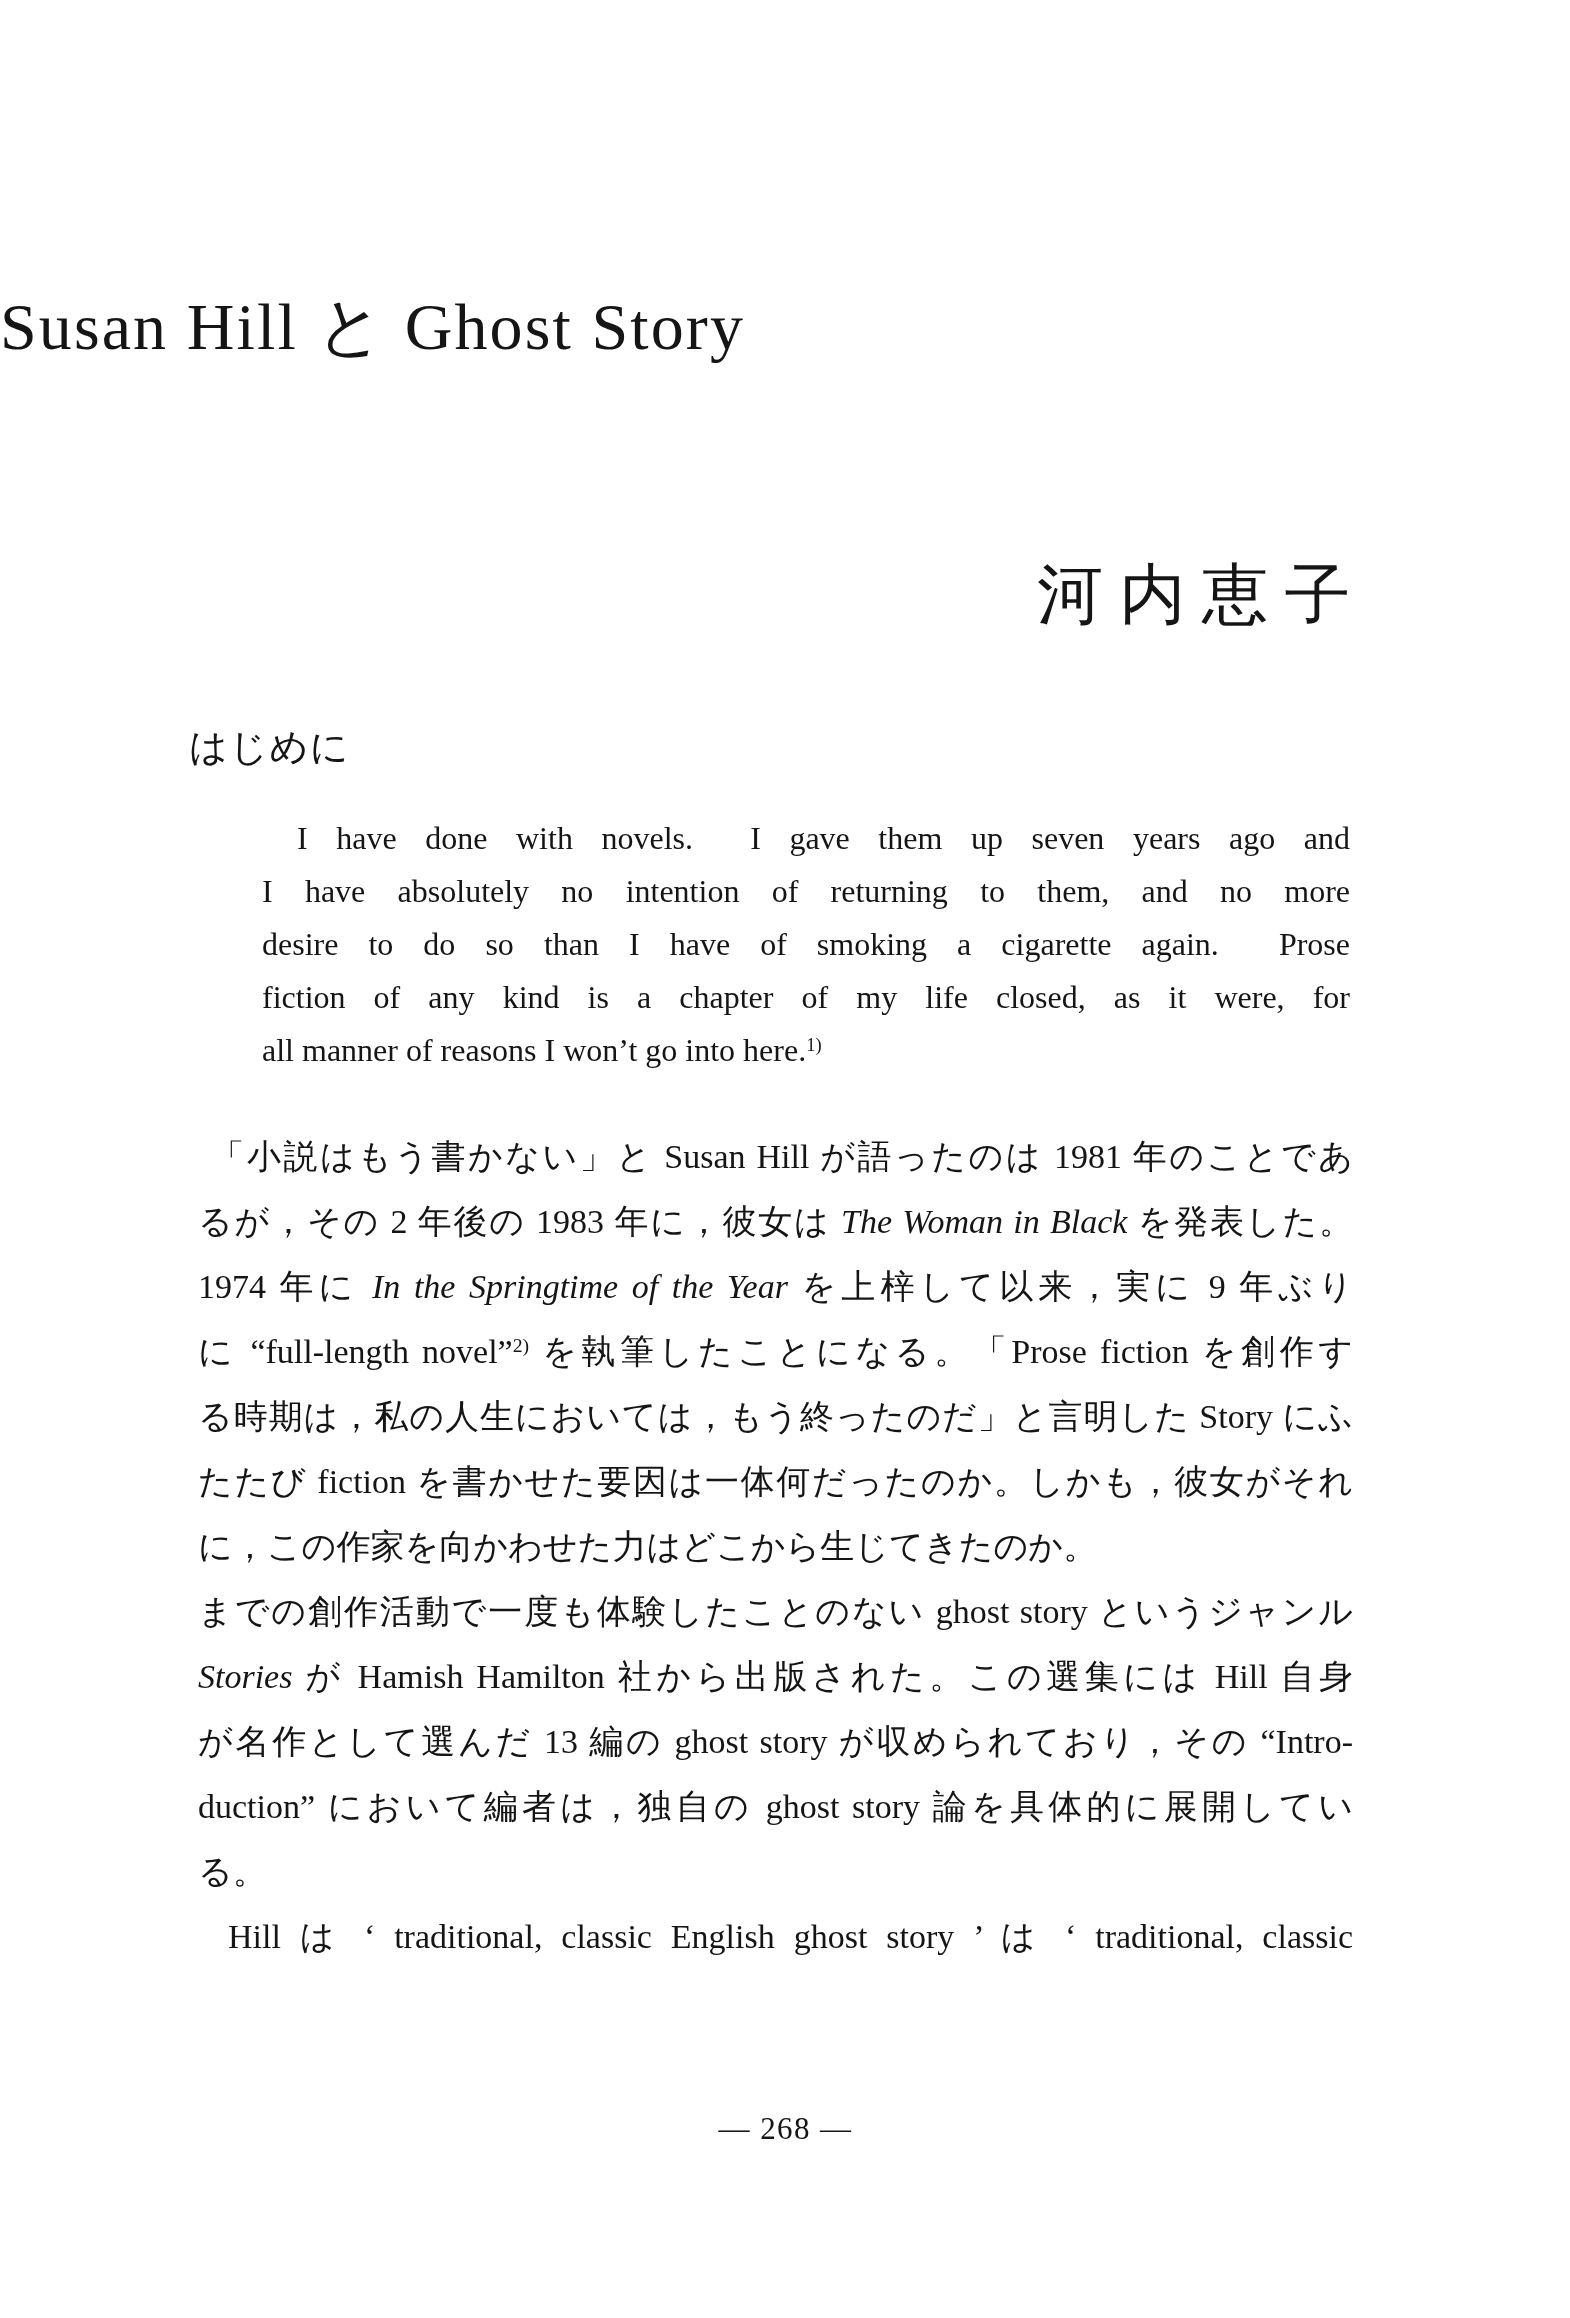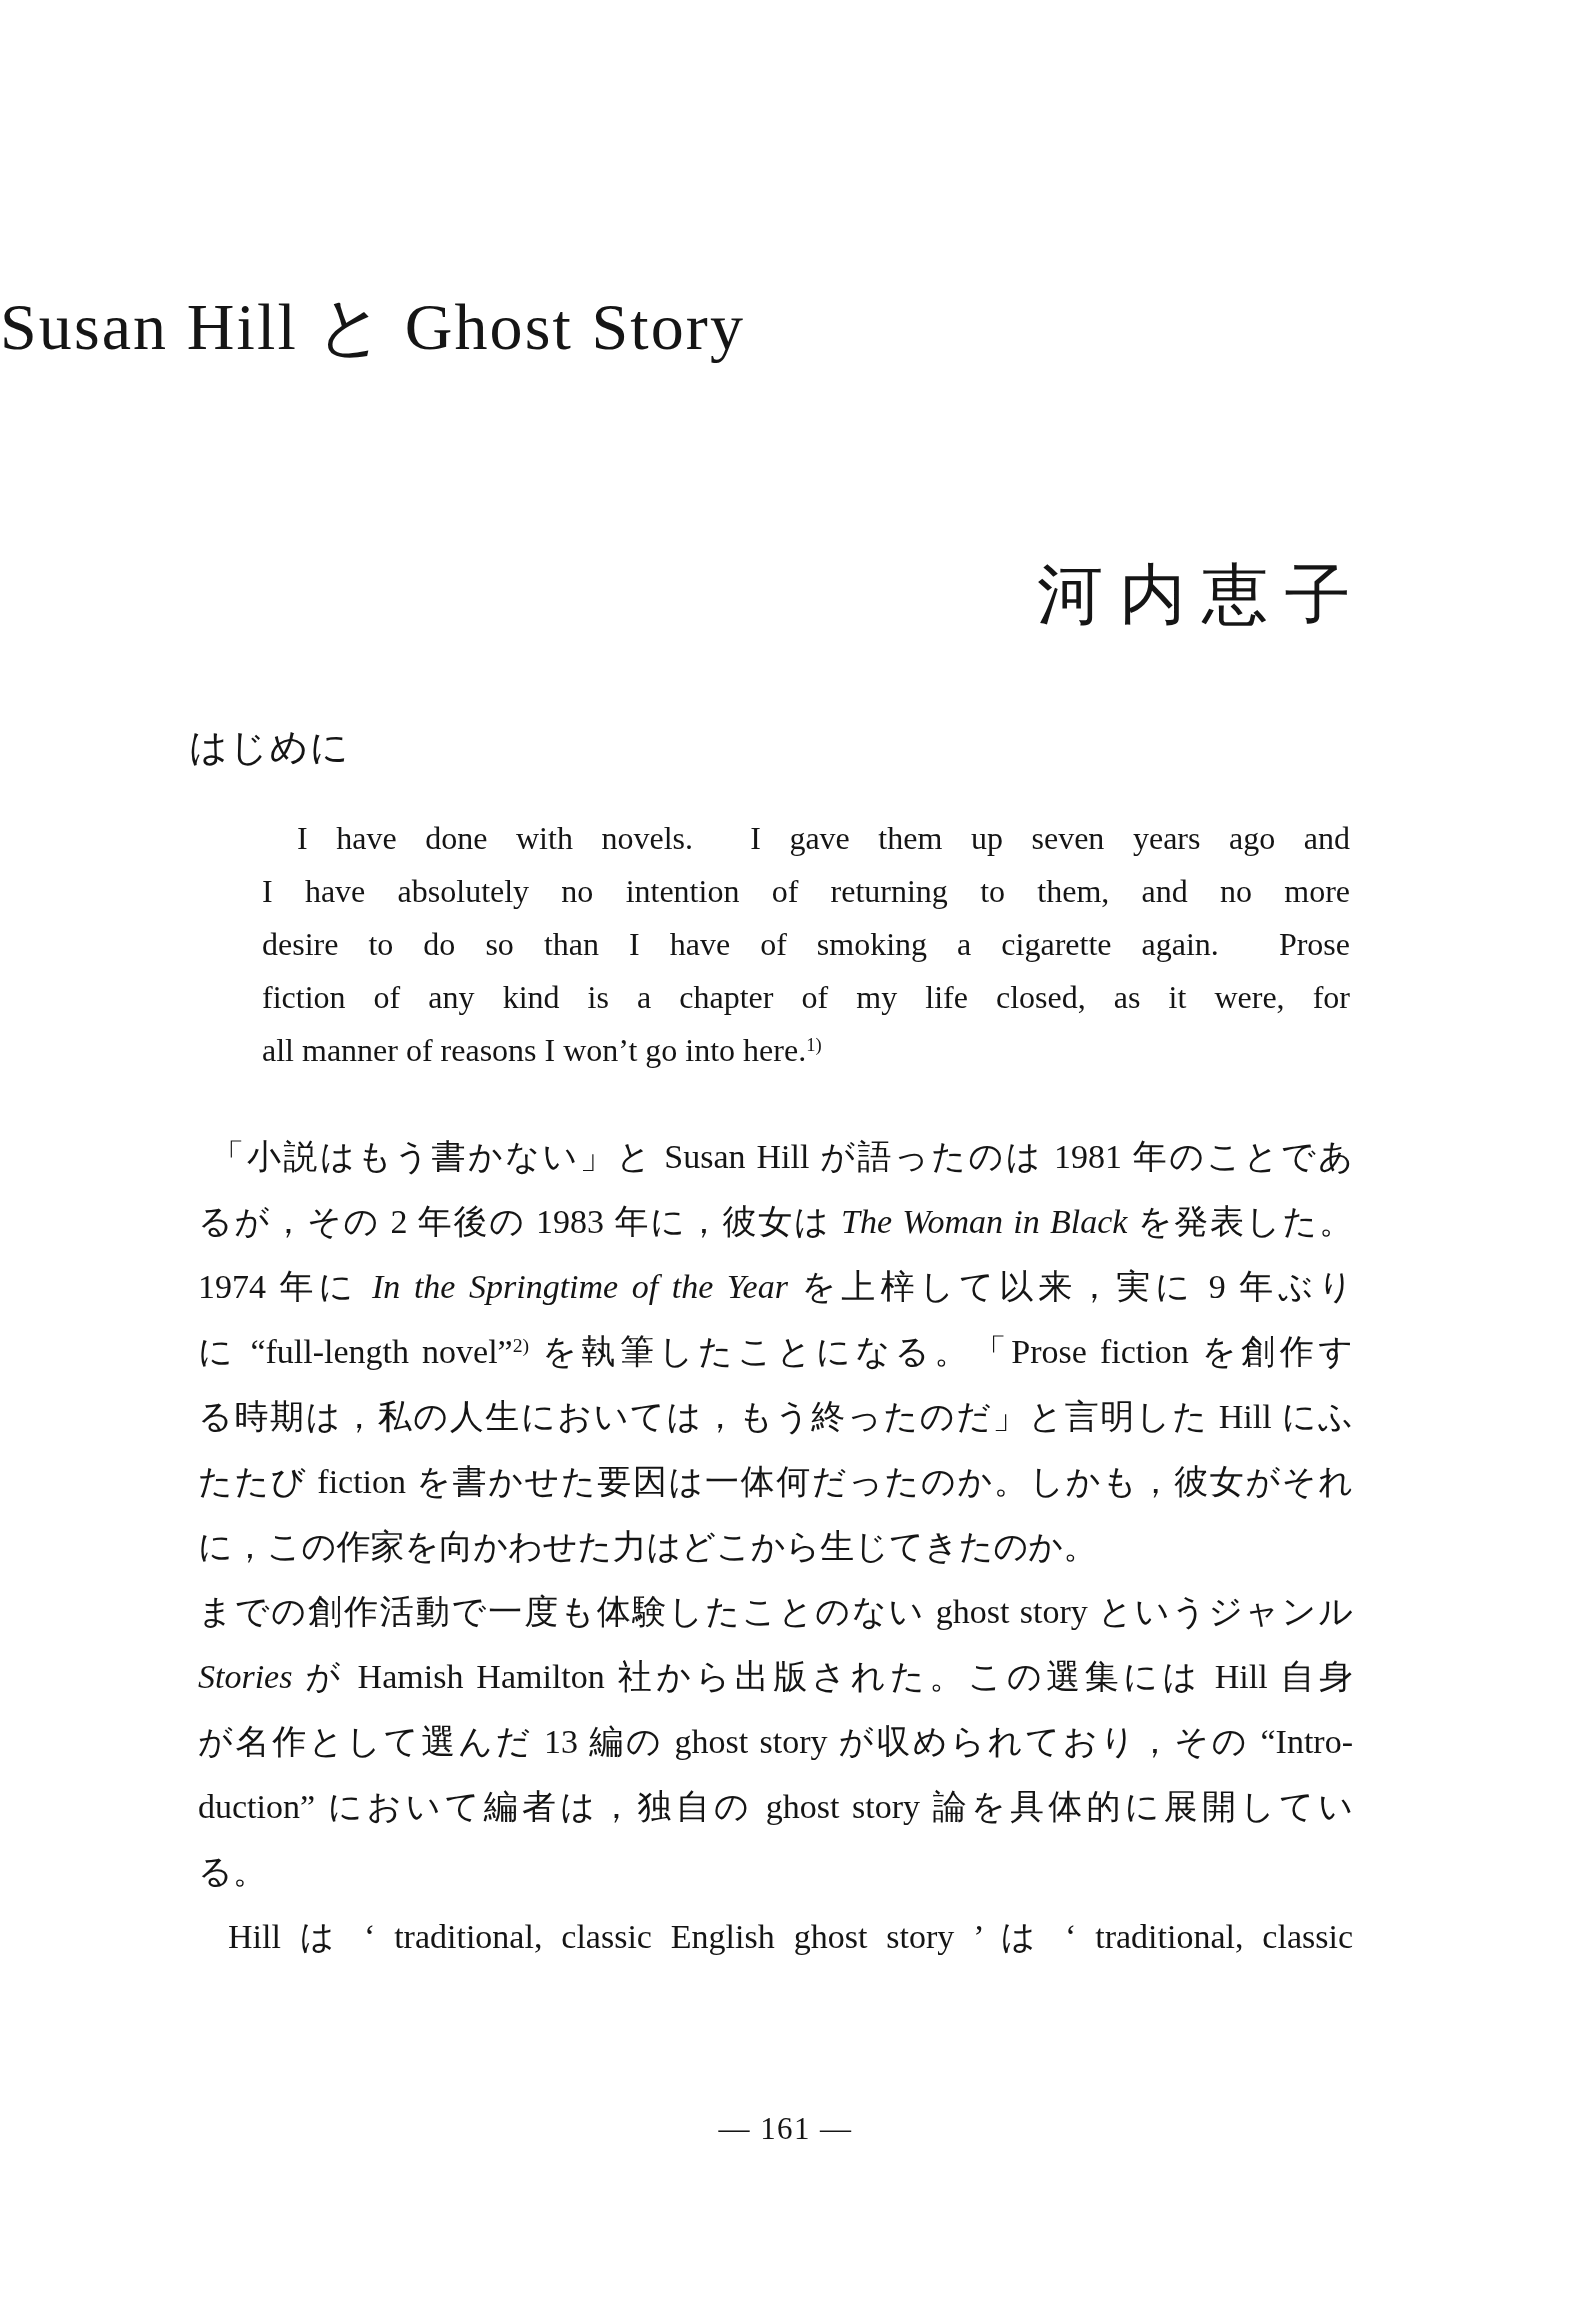--- a/index.html
+++ b/index.html
@@ -96,27 +96,27 @@
       <div class="tline"><span>desire to do so than I have of smoking a cigarette again.&nbsp; Prose</span></div>
       <div class="tline"><span>fiction of any kind is a chapter of my life closed, as it were, for</span></div>
       <div class="tline nojust"><span>all manner of reasons I won’t go into here.</span><sup>1)</sup></div>
     </div>
 
   <div class="body-text">
       <div class="tline" style="text-indent: 12.6px;"><span>「小説はもう書かない」と Susan Hill が語ったのは 1981 年のことであ</span></div>
       <div class="tline"><span>るが，その 2 年後の 1983 年に，彼女は </span><i>The Woman in Black</i><span> を発表した。</span></div>
       <div class="tline"><span>1974 年に </span><i>In the Springtime of the Year</i><span> を上梓して以来，実に 9 年ぶり</span></div>
       <div class="tline"><span>に “full-length novel”</span><sup>2)</sup><span> を執筆したことになる。「Prose fiction を創作す</span></div>
-      <div class="tline"><span>る時期は，私の人生においては，もう終ったのだ」と言明した Hill にふ</span></div>
+      <div class="tline"><span>る時期は，私の人生においては，もう終ったのだ」と言明した Story にふ</span></div>
       <div class="tline"><span>たたび fiction を書かせた要因は一体何だったのか。しかも，彼女がそれ</span></div>
       <div class="tline nojust"><span>に，この作家を向かわせた力はどこから生じてきたのか。</span></div>
       <div class="tline"><span>までの創作活動で一度も体験したことのない ghost story というジャンル</span></div>
       <div class="tline"><i>Stories</i><span> が Hamish Hamilton 社から出版された。この選集には Hill 自身</span></div>
       <div class="tline"><span>が名作として選んだ 13 編の ghost story が収められており，その “Intro-</span></div>
       <div class="tline"><span>duction” において編者は，独自の ghost story 論を具体的に展開してい</span></div>
       <div class="tline nojust"><span>る。</span></div>
       <div class="tline" style="text-indent: 30px;"><span>Hill は ‘ traditional, classic English ghost story ’ は ‘ traditional, classic</span></div>
     </div>
 
-  <div class="footer">— 161 —</div>
+  <div class="footer">— 268 —</div>
 
 </div>
 
 
 </body></html>

